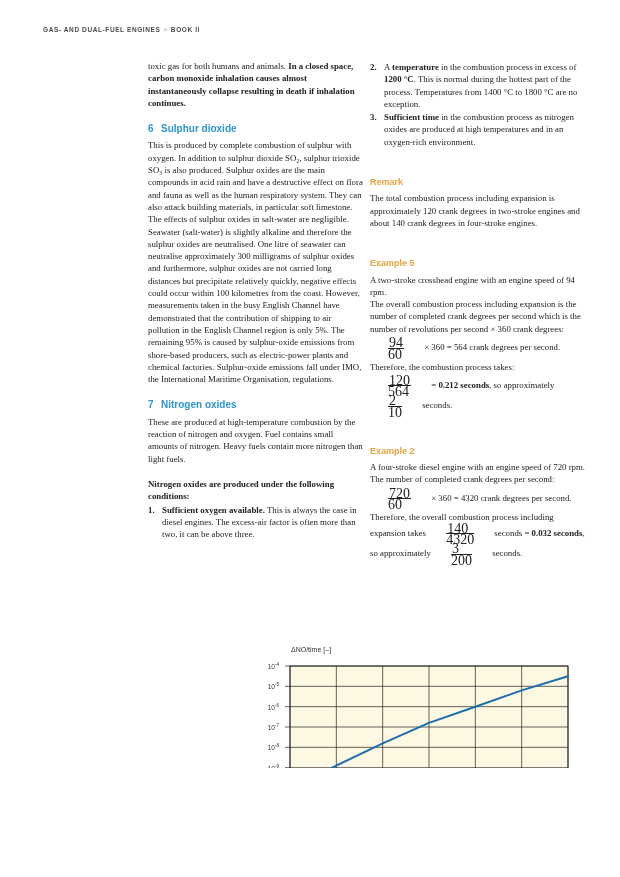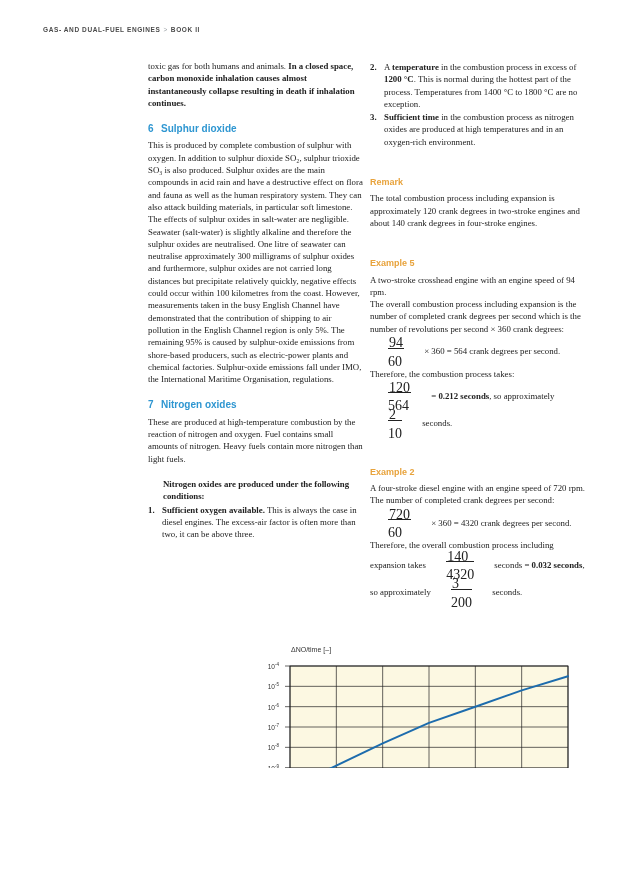--- a/index.html
+++ b/index.html
@@ -17,29 +17,29 @@
   .col-right { left:370px; }
   p { margin:0; }
   .b { font-weight:bold; }
 
   .sec-head { font-family:"Liberation Sans", sans-serif; font-weight:bold; font-size:10px;
               color:#2e96d1; margin-top:14px; margin-bottom:4px; }
   .sec-head .num { display:inline-block; width:13px; }
   .sub-head { font-family:"Liberation Sans", sans-serif; font-weight:bold; font-size:9px;
               color:#e8a33c; margin-top:28px; margin-bottom:4px; }
 
-  .cond-intro { font-weight:bold; margin-top:13px;margin-left:15px; }
+  .cond-intro { font-weight:bold; margin-top:13px; }
   .li { position:relative; padding-left:14px; margin-top:1px; }
   .li .marker { position:absolute; left:0; top:0; font-weight:bold; }
 
   
   .frac { display:inline-block; vertical-align:middle; text-align:left; font-size:14px;
           line-height:9px; margin:0 18px; }
   .frac .nu { display:block; border-bottom:0.8px solid #222; padding:0 1px 0.5px 1px; }
-  .frac .de { display:block; padding-top:8px;font-family:Liberation Serif, serif; }
+  .frac .de { display:block; padding-top:1px;font-family:Liberation Serif, serif; }
   .eqline { margin-top:3px; margin-bottom:2px; }
 
   
   .note { position:absolute; left:148px; top:646px; width:100px; font-family:"Liberation Sans", sans-serif; }
   .note .arrow { font-size:6px; color:#222; line-height:8px; }
   .note .cap { font-size:7.3px; font-weight:bold; color:#333; line-height:19px; margin-top:1px; }
   .note .rule { border:none; border-top:1px dashed #54b0e0; margin:6px 0 8px 0; }
   .note .desc { font-size:6.8px; color:#98a8b2; line-height:20px; }
 
   

